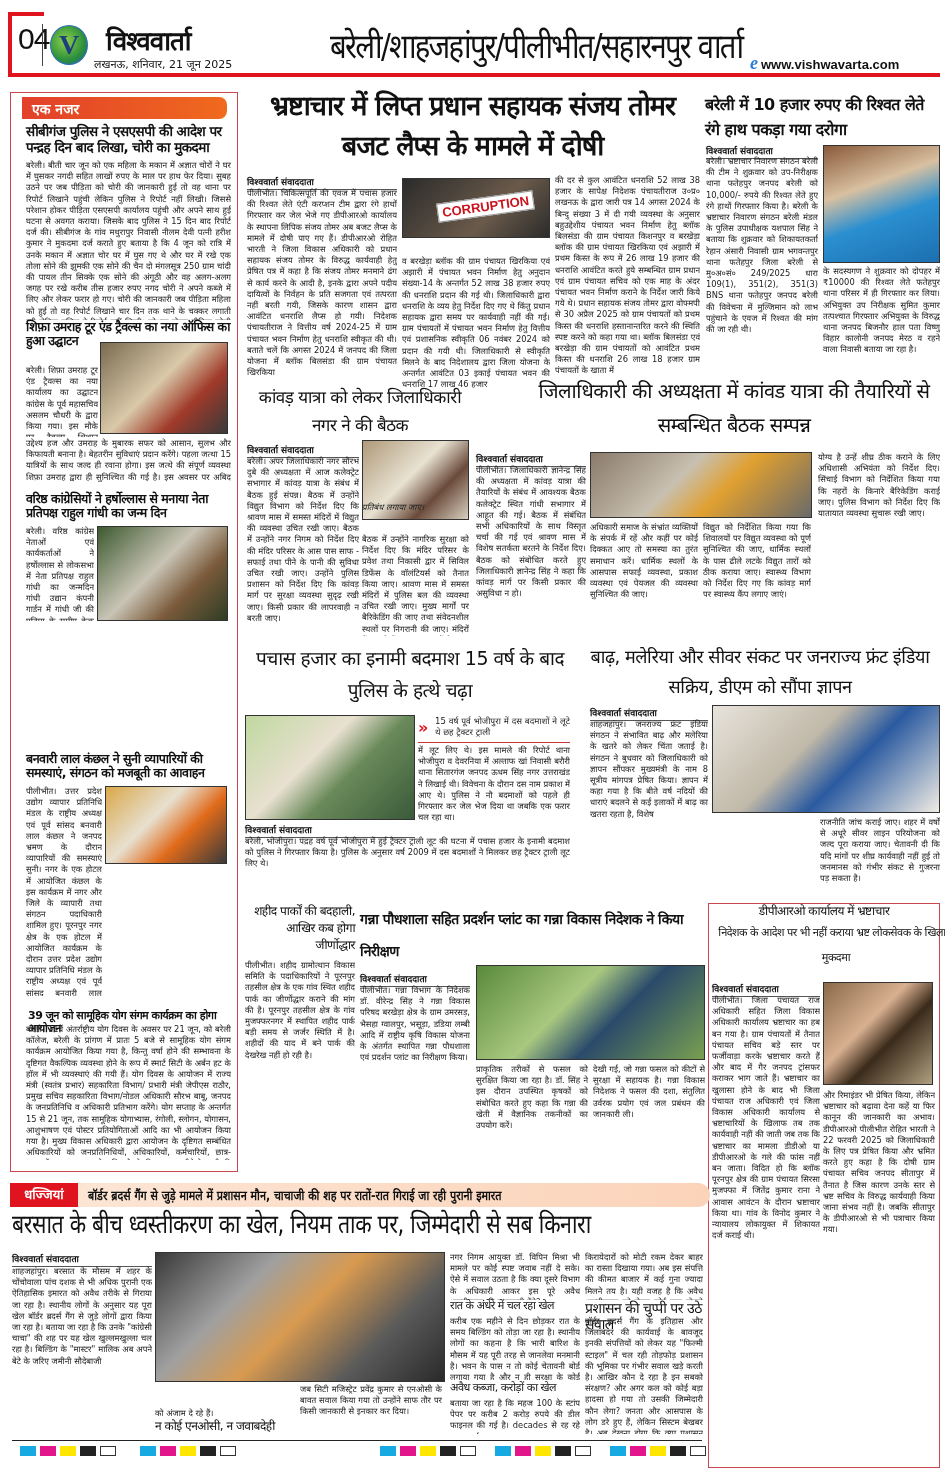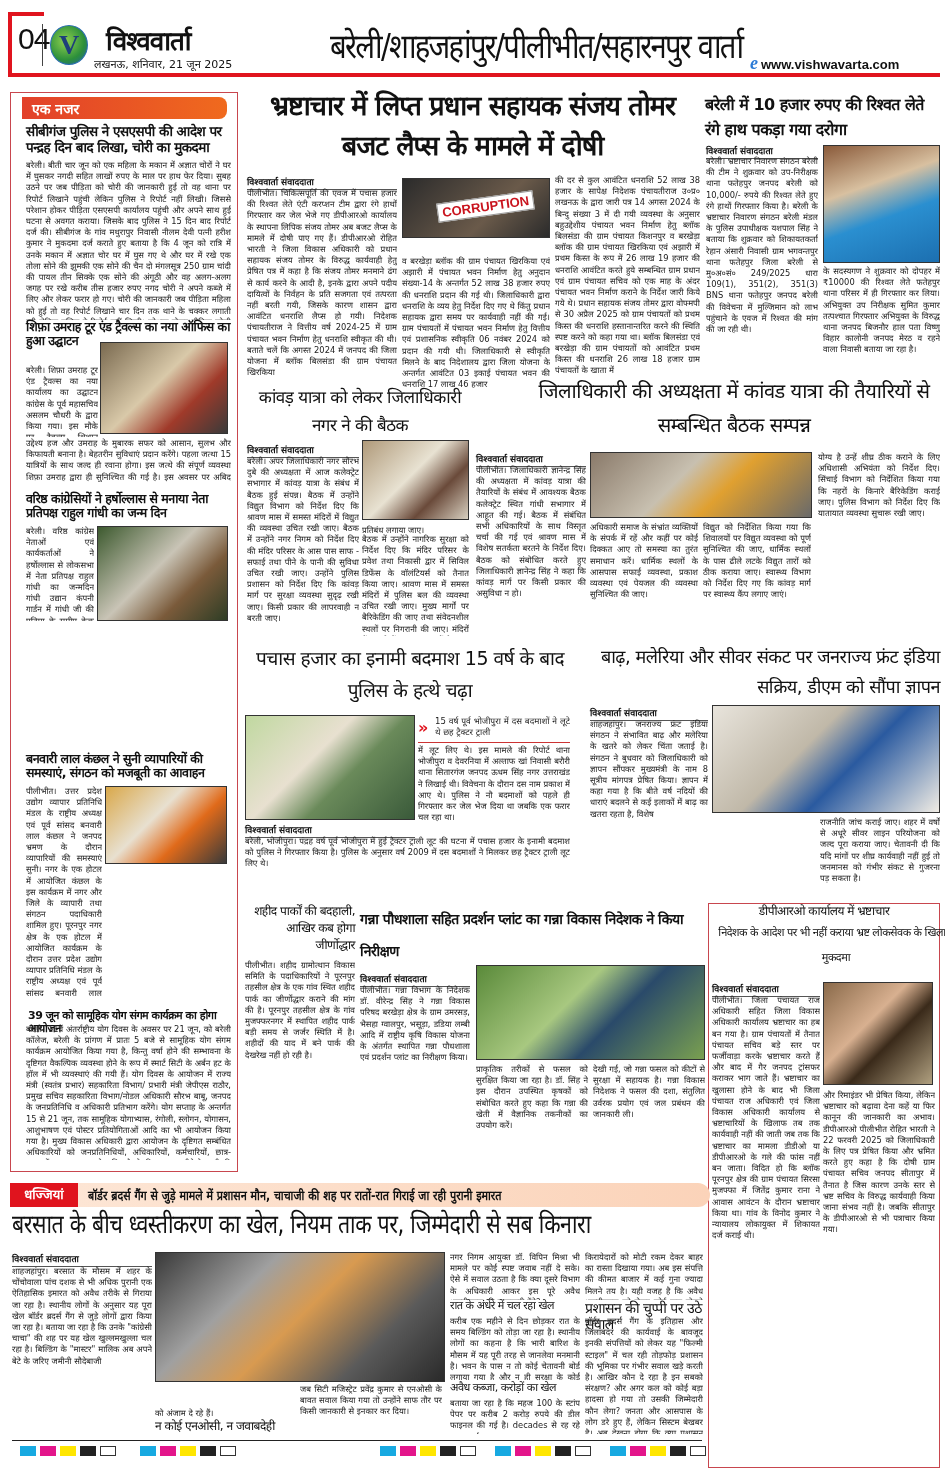--- a/index.html
+++ b/index.html
@@ -92,41 +92,41 @@
 <div class="abs head-l" style="left:705px;top:92px;width:235px;font-size:16px;line-height:25px;">बरेली में 10 हजार रुपए की रिश्वत लेते रंगे हाथ पकड़ा गया दरोगा</div>
 <div class="abs byline" style="left:706px;top:144px;width:112px;">विश्ववार्ता संवाददाता</div>
 <div class="abs photo" style="left:823px;top:145px;width:117px;height:118px;background:linear-gradient(160deg,#8a5a3a,#d8c0a0 35%,#2a8fd0 60%,#1c6fb0);"></div>
 <div class="abs body-text" style="left:706px;top:156px;width:112px;height:230px;">बरेली। भ्रष्टाचार निवारण संगठन बरेली की टीम ने शुक्रवार को उप-निरीक्षक थाना फतेहपुर जनपद बरेली को 10,000/- रुपये की रिश्वत लेते हुए रंगे हाथों गिरफ्तार किया है। बरेली के भ्रष्टाचार निवारण संगठन बरेली मंडल के पुलिस उपाधीक्षक यशपाल सिंह ने बताया कि शुक्रवार को शिकायतकर्ता रेहान अंसारी निवासी ग्राम भगवन्तपुर थाना फतेहपुर जिला बरेली से मु०अ०सं० 249/2025 धारा 109(1), 351(2), 351(3) BNS थाना फतेहपुर जनपद बरेली की विवेचना में मुल्जिमान को लाभ पहुंचाने के एवज में रिश्वत की मांग की जा रही थी।</div>
 <div class="abs body-text" style="left:823px;top:266px;width:117px;height:120px;">के सदस्यगण ने शुक्रवार को दोपहर में ₹10000 की रिश्वत लेते फतेहपुर थाना परिसर में ही गिरफ्तार कर लिया। अभियुक्त उप निरीक्षक सुमित कुमार तत्पश्चात गिरफ्तार अभियुक्त के विरुद्ध थाना जनपद बिजनौर हाल पता विष्णु विहार कालोनी जनपद मेरठ व रहने वाला निवासी बताया जा रहा है।</div>
 
 <div class="abs head-l" style="left:250px;top:383px;width:220px;font-size:17px;line-height:28px;text-align:center;font-weight:normal;">कांवड़ यात्रा को लेकर जिलाधिकारी नगर ने की बैठक</div>
 <div class="abs byline" style="left:247px;top:443px;width:112px;">विश्ववार्ता संवाददाता</div>
 <div class="abs body-text" style="left:247px;top:456px;width:112px;height:180px;">बरेली। अपर जिलाधिकारी नगर सौरभ दुबे की अध्यक्षता में आज कलेक्ट्रेट सभागार में कांवड़ यात्रा के संबंध में बैठक हुई संपन्न। बैठक में उन्होंने विद्युत विभाग को निर्देश दिए कि श्रावण मास में समस्त मंदिरों में विद्युत की व्यवस्था उचित रखी जाए। बैठक में उन्होंने नगर निगम को निर्देश दिए की मंदिर परिसर के आस पास साफ - सफाई तथा पीने के पानी की सुविधा उचित रखी जाए। उन्होंने पुलिस प्रशासन को निर्देश दिए कि कांवड़ मार्ग पर सुरक्षा व्यवस्था सुदृढ़ रखी जाए। किसी प्रकार की लापरवाही न बरती जाए।</div>
 <div class="abs photo" style="left:362px;top:440px;width:107px;height:80px;background:linear-gradient(135deg,#b09a7a,#e8e2d2 45%,#6a4a3a 70%,#d8d0c0);"></div>
-<div class="abs body-text" style="left:362px;top:525px;width:107px;height:12px;">प्रतिबंध लगाया जाए।</div>
+<div class="abs body-text" style="left:362px;top:502px;width:107px;height:12px;font-style:italic;">प्रतिबंध लगाया जाए।</div>
 <div class="abs body-text" style="left:362px;top:534px;width:107px;height:102px;">बैठक में उन्होंने नागरिक सुरक्षा को निर्देश दिए कि मंदिर परिसर के प्रवेश तथा निकासी द्वार में सिविल डिफेंस के वॉलंटियर्स को तैनात किया जाए। श्रावण मास में समस्त मंदिरों में पुलिस बल की व्यवस्था उचित रखी जाए। मुख्य मार्गों पर बैरिकेडिंग की जाए तथा संवेदनशील स्थलों पर निगरानी की जाए। मंदिरों में पुजारियों द्वारा श्रद्धालुओं के साथ सहयोग किया जाए।</div>
 
 <div class="abs head-l" style="left:504px;top:374px;width:460px;font-size:20px;line-height:34px;text-align:center;font-weight:normal;">जिलाधिकारी की अध्यक्षता में कांवड यात्रा की तैयारियों से सम्बन्धित बैठक सम्पन्न</div>
 <div class="abs byline" style="left:476px;top:452px;width:110px;">विश्ववार्ता संवाददाता</div>
 <div class="abs body-text" style="left:476px;top:465px;width:110px;height:170px;">पीलीभीत। जिलाधिकारी ज्ञानेन्द्र सिंह की अध्यक्षता में कांवड़ यात्रा की तैयारियों के संबंध में आवश्यक बैठक कलेक्ट्रेट स्थित गांधी सभागार में आहूत की गई। बैठक में संबंधित सभी अधिकारियों के साथ विस्तृत चर्चा की गई एवं श्रावण मास में विशेष सतर्कता बरतने के निर्देश दिए। बैठक को संबोधित करते हुए जिलाधिकारी ज्ञानेन्द्र सिंह ने कहा कि कांवड़ मार्ग पर किसी प्रकार की असुविधा न हो।</div>
 <div class="abs photo" style="left:590px;top:452px;width:222px;height:66px;background:linear-gradient(135deg,#8a7a6a,#c8c0b0 40%,#e0a030 60%,#6a6a6a);"></div>
 <div class="abs body-text" style="left:590px;top:522px;width:108px;height:113px;">अधिकारी समाज के संभ्रांत व्यक्तियों के संपर्क में रहें और कहीं पर कोई दिक्कत आए तो समस्या का तुरंत समाधान करें। धार्मिक स्थलों के आसपास सफाई व्यवस्था, प्रकाश व्यवस्था एवं पेयजल की व्यवस्था सुनिश्चित की जाए।</div>
 <div class="abs body-text" style="left:703px;top:522px;width:108px;height:113px;">विद्युत को निर्देशित किया गया कि शिवालयों पर विद्युत व्यवस्था को पूर्ण सुनिश्चित की जाए, धार्मिक स्थलों के पास ढीले लटके विद्युत तारों को ठीक कराया जाए। स्वास्थ्य विभाग को निर्देश दिए गए कि कांवड़ मार्ग पर स्वास्थ्य कैंप लगाए जाएं।</div>
 <div class="abs body-text" style="left:818px;top:452px;width:122px;height:183px;">योग्य है उन्हें शीघ्र ठीक कराने के लिए अधिशासी अभियंता को निर्देश दिए। सिंचाई विभाग को निर्देशित किया गया कि नहरों के किनारे बैरिकेडिंग कराई जाए। पुलिस विभाग को निर्देश दिए कि यातायात व्यवस्था सुचारू रखी जाए।</div>
 
 <div class="abs head-l" style="left:250px;top:642px;width:320px;font-size:19px;line-height:32px;text-align:center;font-weight:normal;">पचास हजार का इनामी बदमाश 15 वर्ष के बाद पुलिस के हत्थे चढ़ा</div>
 <div class="abs photo" style="left:245px;top:715px;width:170px;height:105px;background:linear-gradient(135deg,#c0d8a0,#e8e0d0 40%,#6a8a5a 60%,#3a5a3a);"></div>
 <div class="abs" style="left:418px;top:718px;color:#e0141e;font-weight:bold;font-size:16px;">»</div>
 <div class="abs body-text" style="left:435px;top:716px;width:135px;height:24px;font-size:8.5px;">15 वर्ष पूर्व भोजीपुरा में दस बदमाशों ने लूटे थे छह ट्रैक्टर ट्राली</div>
 <div class="abs" style="left:418px;top:742px;width:152px;height:1px;background:#c33;"></div>
 <div class="abs body-text" style="left:418px;top:745px;width:152px;height:90px;">में लूट लिए थे। इस मामले की रिपोर्ट थाना भोजीपुरा व देवरनिया में अल्ताफ खां निवासी बरौरी थाना सितारगंज जनपद ऊधम सिंह नगर उत्तराखंड ने लिखाई थी। विवेचना के दौरान दस नाम प्रकाश में आए थे। पुलिस ने नौ बदमाशों को पहले ही गिरफ्तार कर जेल भेज दिया था जबकि एक फरार चल रहा था।</div>
 <div class="abs byline" style="left:245px;top:823px;width:170px;">विश्ववार्ता संवाददाता</div>
 <div class="abs body-text" style="left:245px;top:836px;width:325px;height:56px;">बरेली, भोजीपुरा। पंद्रह वर्ष पूर्व भोजीपुरा में हुई ट्रैक्टर ट्राली लूट की घटना में पचास हजार के इनामी बदमाश को पुलिस ने गिरफ्तार किया है। पुलिस के अनुसार वर्ष 2009 में दस बदमाशों ने मिलकर छह ट्रैक्टर ट्राली लूट लिए थे।</div>
 
-<div class="abs head-l" style="left:580px;top:642px;width:360px;font-size:18px;line-height:30px;text-align:right;font-weight:normal;">बाढ़, मलेरिया और सीवर संकट पर जनराज्य फ्रंट इंडिया सक्रिय, डीएम को सौंपा ज्ञापन</div>
+<div class="abs head-l" style="left:580px;top:642px;width:360px;font-size:18px;line-height:30px;text-align:center;font-weight:normal;">बाढ़, मलेरिया और सीवर संकट पर जनराज्य फ्रंट इंडिया सक्रिय, डीएम को सौंपा ज्ञापन</div>
 <div class="abs byline" style="left:590px;top:706px;width:118px;">विश्ववार्ता संवाददाता</div>
 <div class="abs body-text" style="left:590px;top:719px;width:118px;height:170px;">शाहजहांपुर। जनराज्य फ्रंट इंडिया संगठन ने संभावित बाढ़ और मलेरिया के खतरे को लेकर चिंता जताई है। संगठन ने बुधवार को जिलाधिकारी को ज्ञापन सौंपकर मुख्यमंत्री के नाम 8 सूत्रीय मांगपत्र प्रेषित किया। ज्ञापन में कहा गया है कि बीते वर्ष नदियों की धाराएं बदलने से कई इलाकों में बाढ़ का खतरा रहता है, विशेष</div>
 <div class="abs photo" style="left:712px;top:705px;width:228px;height:108px;background:linear-gradient(135deg,#e8e4dc,#c0b8a8 40%,#2a5aa0 60%,#f0ece4);"></div>
 <div class="abs body-text" style="left:820px;top:817px;width:120px;height:72px;">राजनीति जांच कराई जाए। शहर में वर्षों से अधूरे सीवर लाइन परियोजना को जल्द पूरा कराया जाए। चेतावनी दी कि यदि मांगों पर शीघ्र कार्यवाही नहीं हुई तो जनमानस को गंभीर संकट से गुजरना पड़ सकता है।</div>
 
 <div class="abs head-l" style="left:245px;top:903px;width:110px;font-size:12px;line-height:17px;text-align:right;font-weight:normal;">शहीद पार्कों की बदहाली, आखिर कब होगा जीर्णोद्धार</div>
 <div class="abs body-text" style="left:245px;top:960px;width:110px;height:215px;">पीलीभीत। शहीद ग्रामोत्थान विकास समिति के पदाधिकारियों ने पूरनपुर तहसील क्षेत्र के एक गांव स्थित शहीद पार्क का जीर्णोद्धार कराने की मांग की है। पूरनपुर तहसील क्षेत्र के गांव मुजफ्फरनगर में स्थापित शहीद पार्क बड़ी समय से जर्जर स्थिति में है। शहीदों की याद में बने पार्क की देखरेख नहीं हो रही है।</div>
 
 <div class="abs head-l" style="left:360px;top:903px;width:345px;font-size:14px;line-height:32px;text-align:left;">गन्ना पौधशाला सहित प्रदर्शन प्लांट का गन्ना विकास निदेशक ने किया निरीक्षण</div>
 <div class="abs byline" style="left:360px;top:972px;width:110px;">विश्ववार्ता संवाददाता</div>

